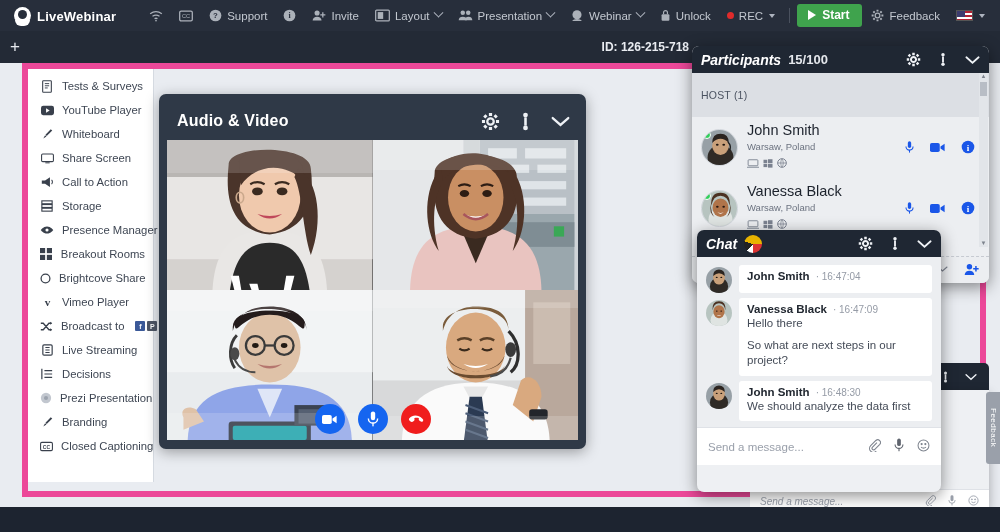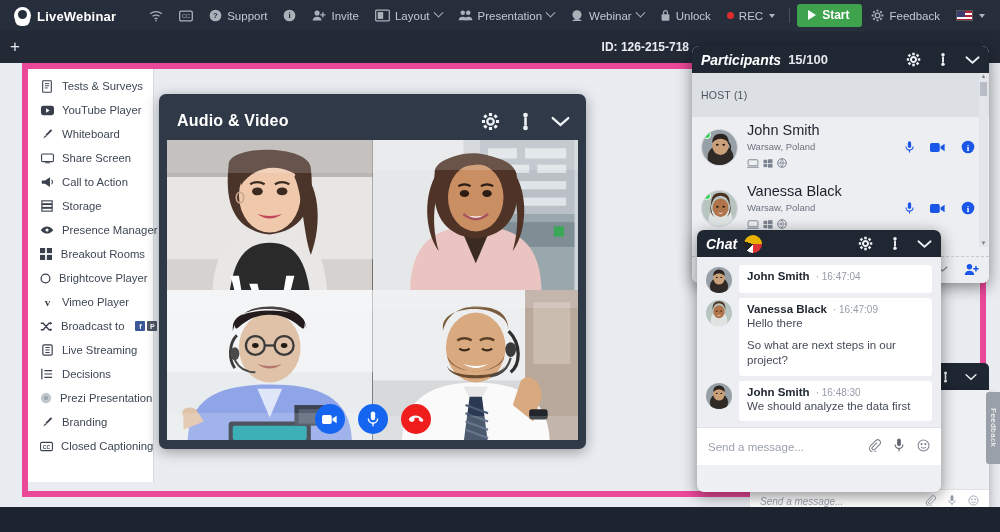--- a/index.html
+++ b/index.html
@@ -479,21 +479,21 @@
           </span>
         <span>Breakout Rooms</span>
       </div>
 
       <div class="menu-item">
         <span class="menu-ico">
             <svg width="11" height="11" viewBox="0 0 14 14">
               <circle cx="7" cy="7" r="5.6" fill="none" stroke="#39404c" stroke-width="1.6"></circle>
             </svg>
           </span>
-        <span>Brightcove Player</span>
+        <span>Brightcove Share</span>
       </div>
 
 
       <div class="menu-item">
         <span class="menu-ico">
             <svg width="13" height="12" viewBox="0 0 14 14">
               <text x="7" y="12" font-size="13" font-weight="bold" fill="#39404c" text-anchor="middle" font-family="Liberation Serif">v</text>
             </svg>
           </span>
         <span>Vimeo Player</span>

